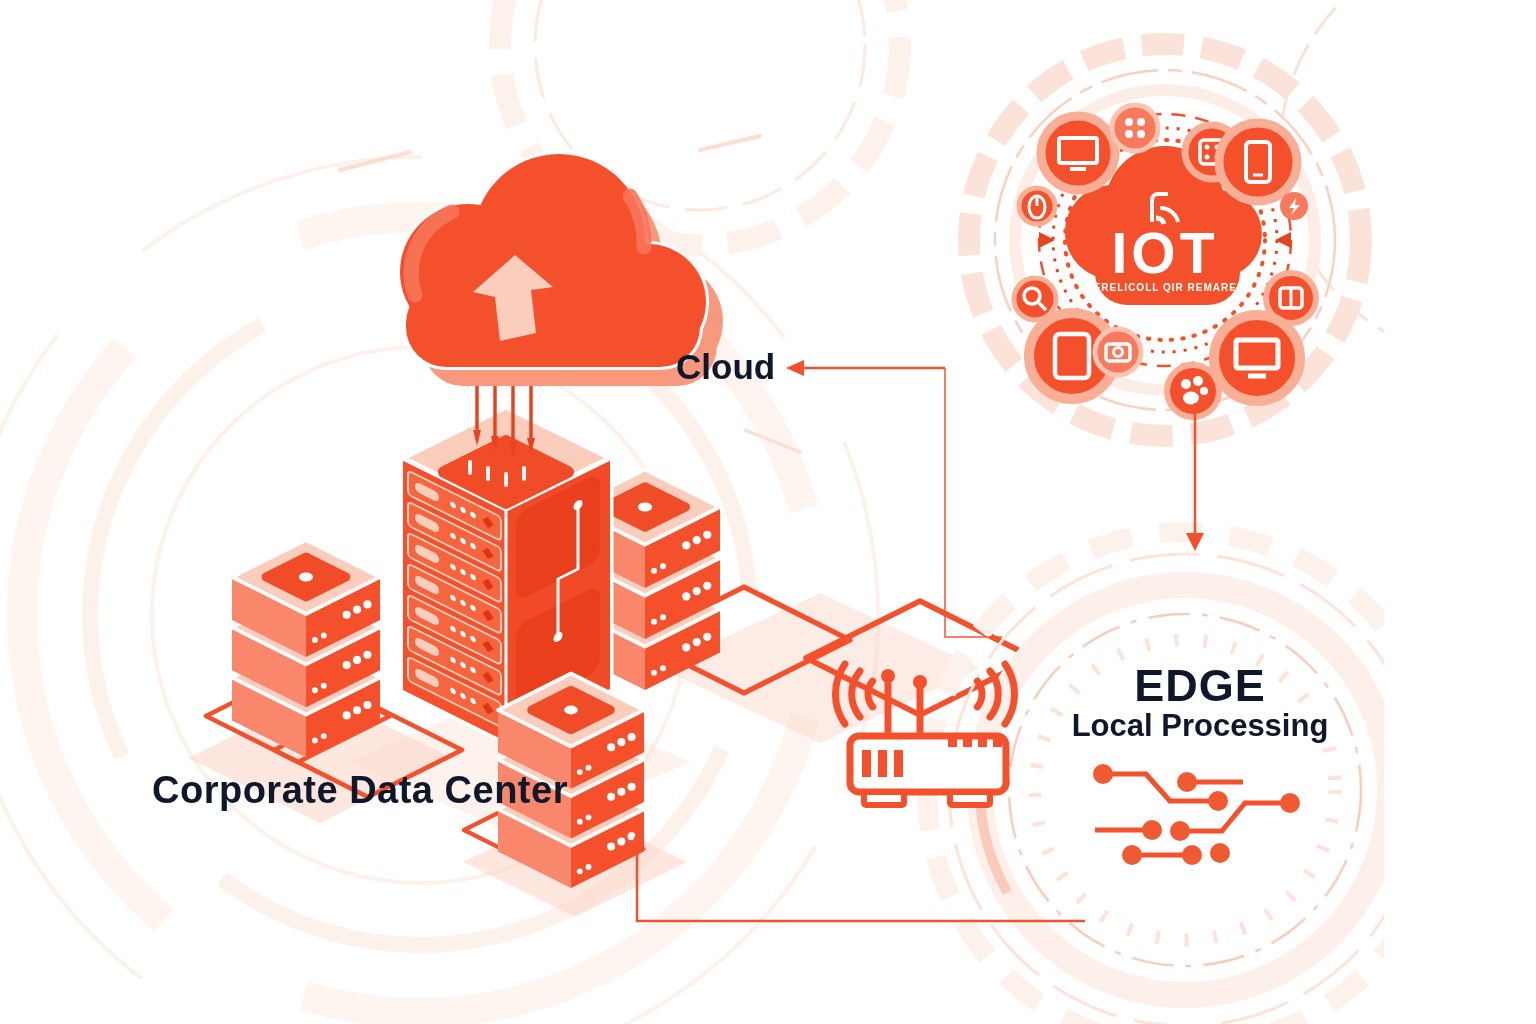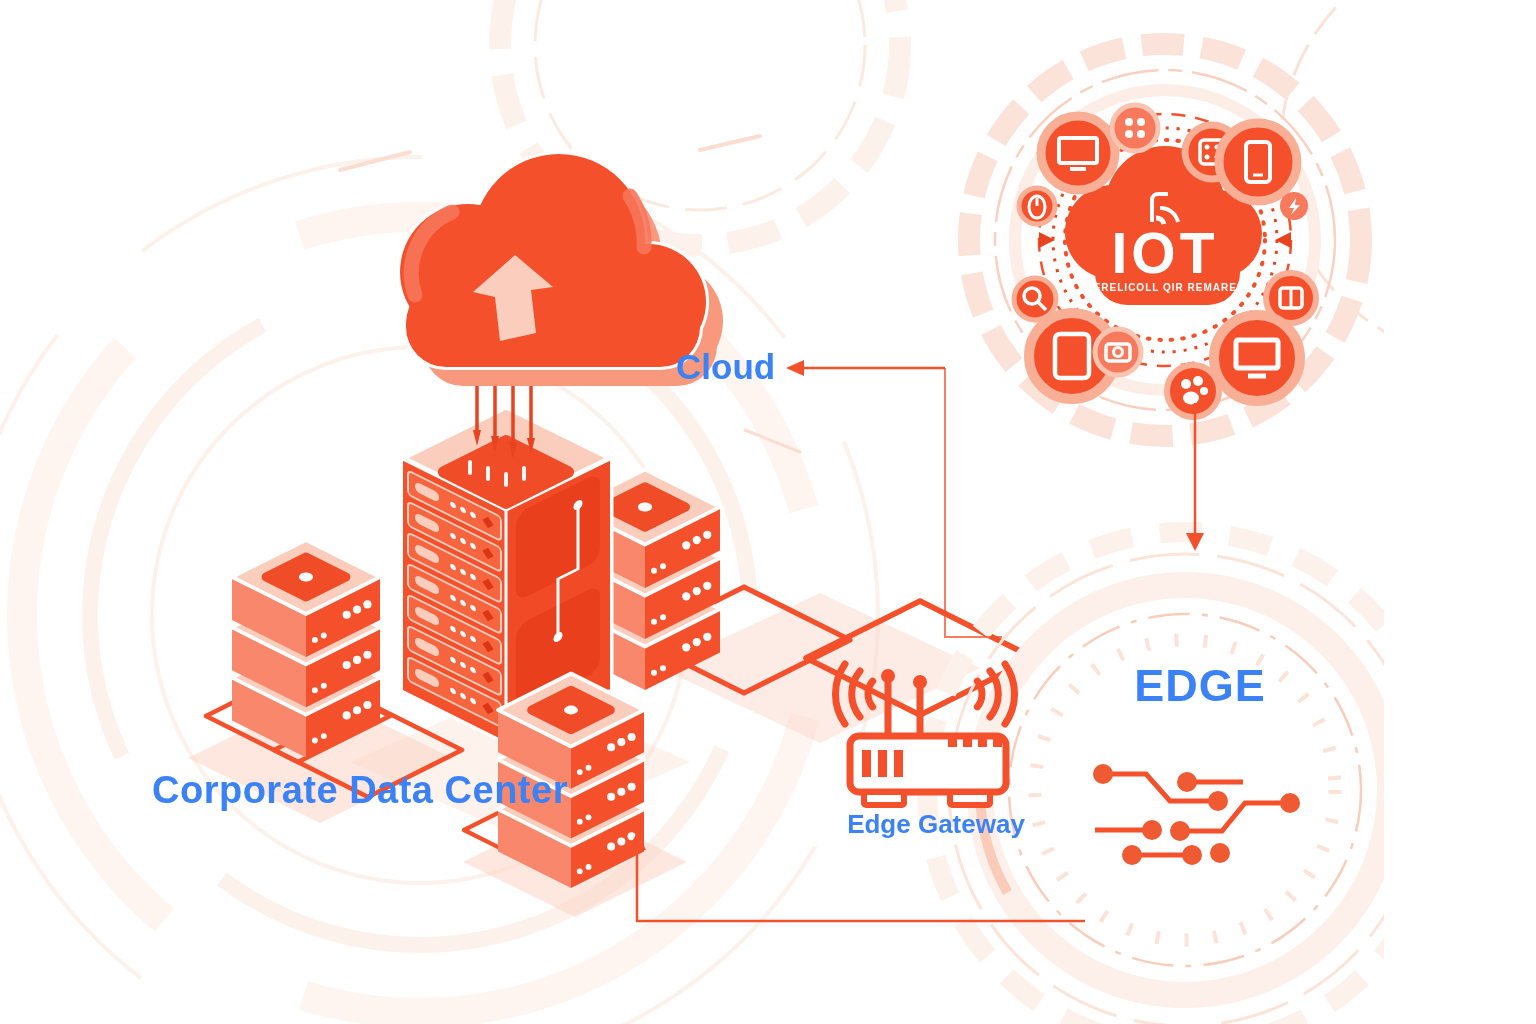--- a/index.html
+++ b/index.html
@@ -1,19 +1,19 @@
 <!DOCTYPE html>
 <html><head>
 <meta charset="utf-8">
 <style>
   html,body{margin:0;padding:0;background:#ffffff;}
   #stage{position:relative;width:1384px;height:1024px;overflow:hidden;background:#ffffff;
          font-family:"Liberation Sans",sans-serif;}
   #scene{position:absolute;left:0;top:0;}
-  .label{position:absolute;font-weight:bold;color:#3b82f6;white-space:nowrap;}
+  .label{position:absolute;font-weight:bold;color:#0f172a;white-space:nowrap;}
   .lbl-cloud{left:676px;top:347px;font-size:35px;}
   .lbl-cdc{left:152px;top:769px;font-size:38px;letter-spacing:0.5px;}
   .lbl-edge{left:1050px;top:660px;width:300px;text-align:center;font-size:45px;letter-spacing:1px;}
   .lbl-edge-sub{left:1050px;top:708px;width:300px;text-align:center;font-size:31px;}
   .lbl-gw{left:830px;top:809px;width:212px;text-align:center;font-size:26px;}
   .iot-title{font-weight:bold;font-size:57px;letter-spacing:4px;fill:#ffffff;}
   .iot-sub{font-weight:bold;font-size:10px;letter-spacing:1px;fill:#ffffff;}
 </style>
 </head>
 <body>
@@ -339,15 +339,15 @@
     <g>
       <path d="M1085,921 H637 V848" stroke="#F4502B" stroke-width="2.5" fill="none"></path>
       <polygon points="628,850 646,850 637,832" fill="#F4502B"></polygon>
     </g>
   </g>
 </svg>
 
 <div class="label lbl-cloud">Cloud</div>
 <div class="label lbl-edge">EDGE</div>
 <div class="label lbl-cdc">Corporate Data Center</div>
-<div class="label lbl-gw">Edge Gateway</div>
+<div class="label lbl-edge-sub">Local Processing</div>
 
 </div>
 
 </body></html>

